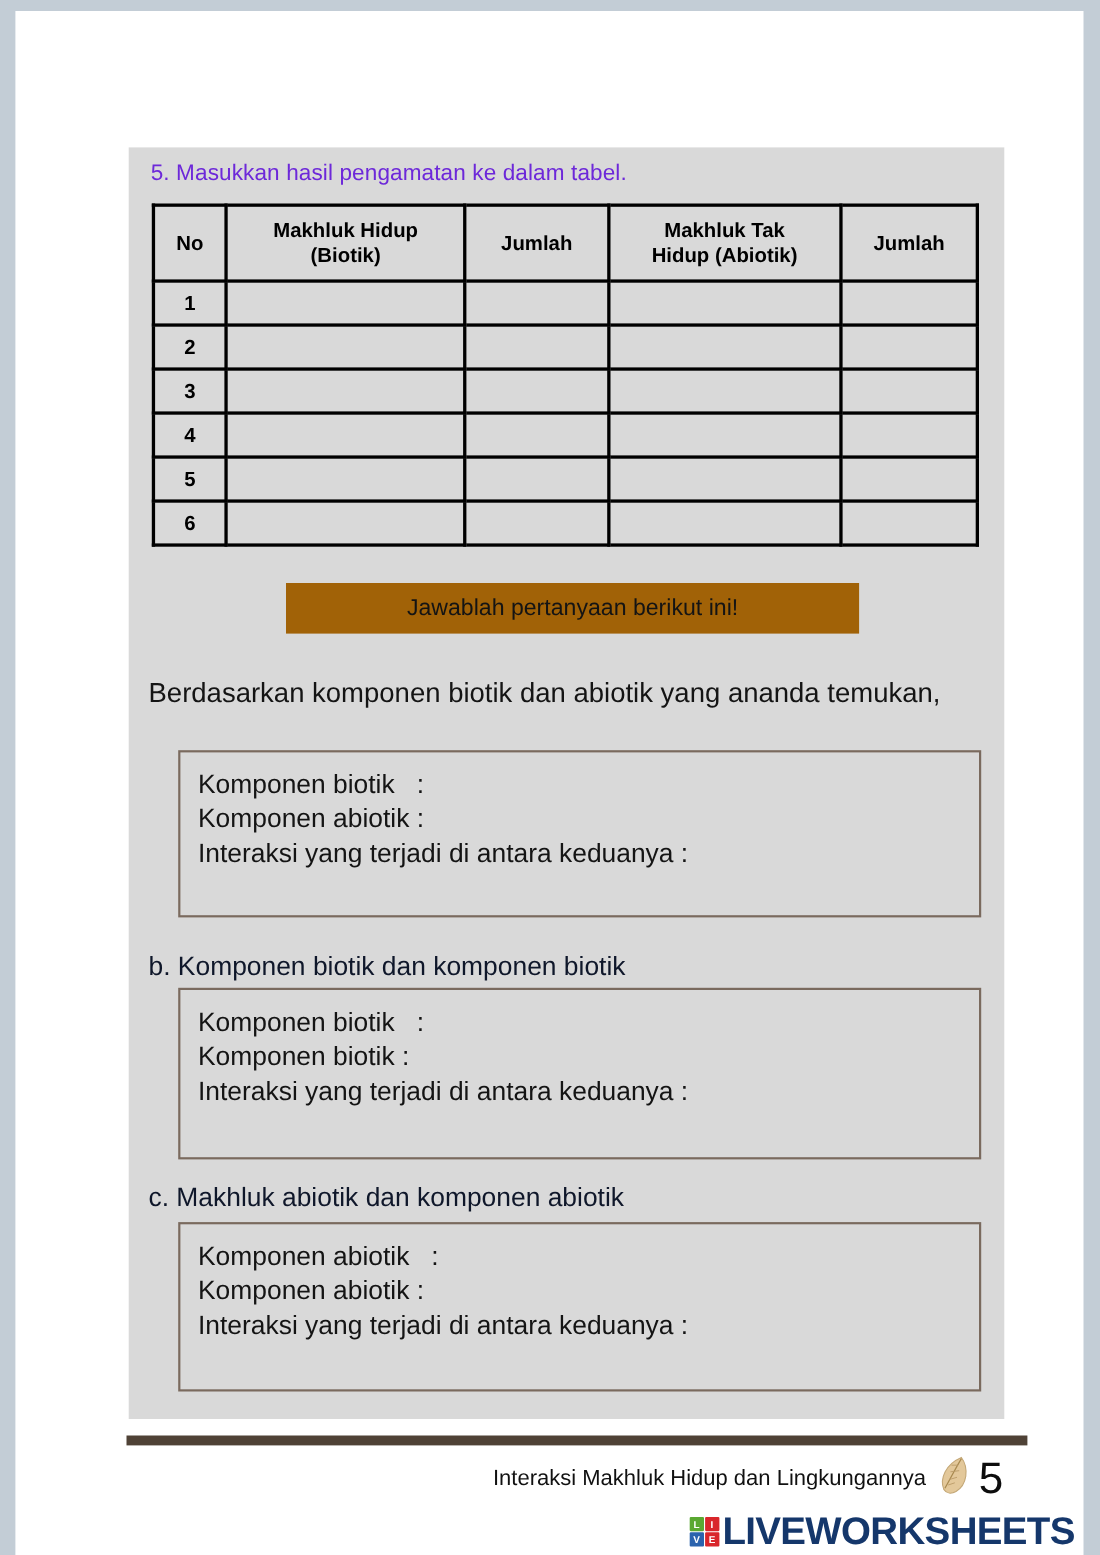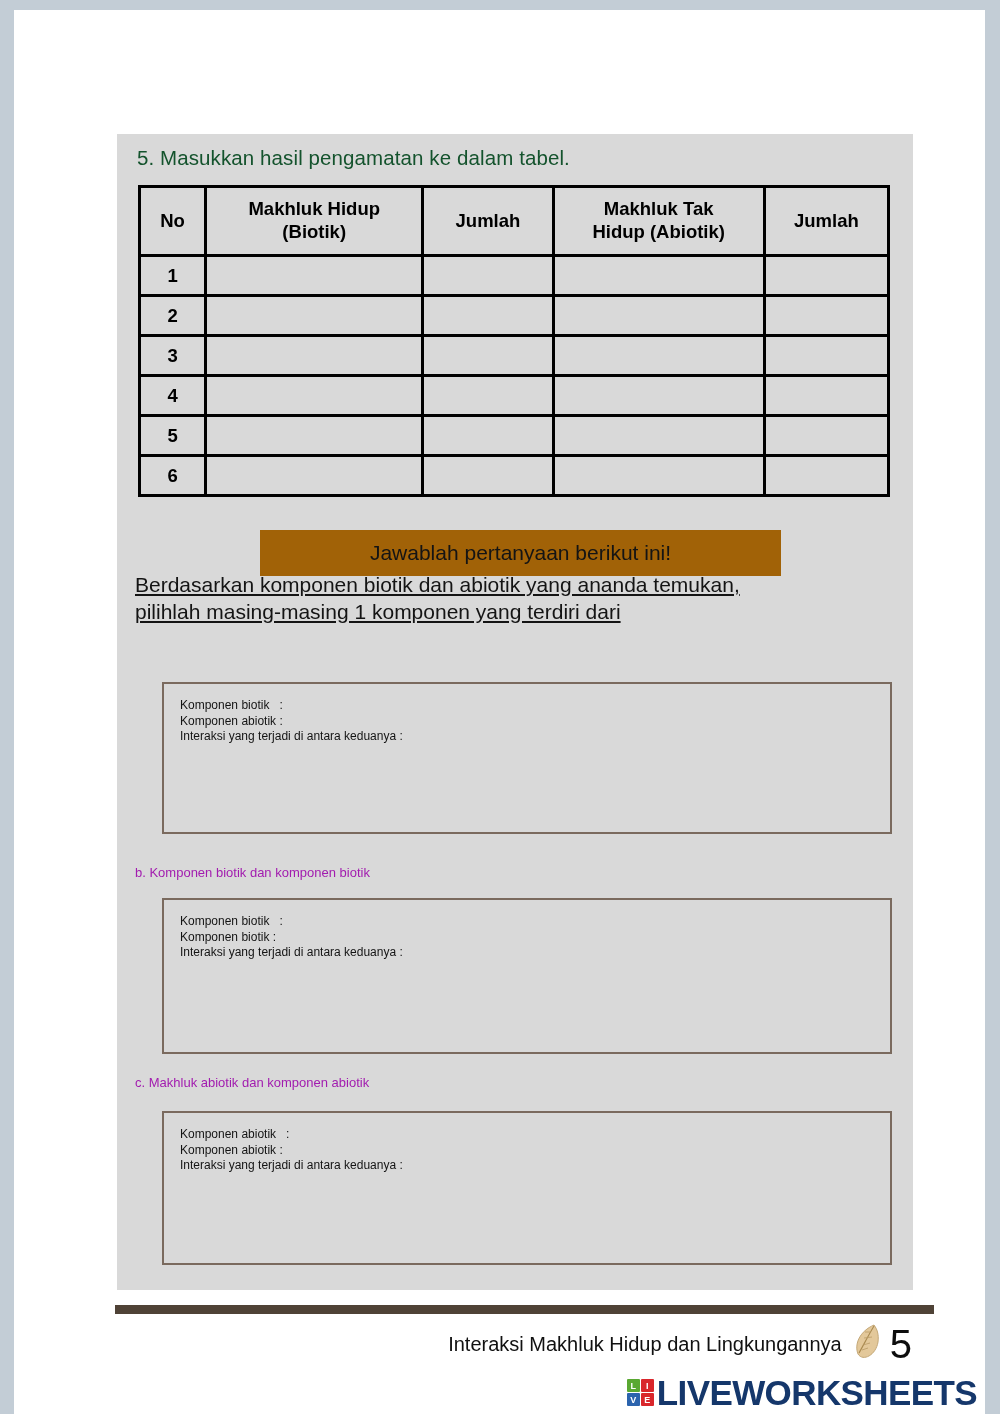--- a/index.html
+++ b/index.html
@@ -37,21 +37,21 @@
     width: 796px;
     height: 1156px;
     background: #d9d9d9;
   }
 
   .instruction {
     position: absolute;
     left: 20px;
     top: 12px;
     font-size: 20.5px;
-    color: #14532d;
+    color: #6d28d9;
     letter-spacing: 0.1px;
   }
 
   
   .obs-table {
     position: absolute;
     left: 21px;
     top: 51px;
     width: 752px;
     border-collapse: collapse;
@@ -100,50 +100,49 @@
     align-items: center;
     justify-content: center;
     font-size: 21px;
     color: #141414;
   }
 
   
   .para-block {
     position: absolute;
     left: 18px;
-    top: 438px;
+    top: 480px;
     width: 761px;
-    font-size: 21px;
+    font-size: 25px;
     color: #141414;
     line-height: 1.28;
-    text-decoration: underline;
   }
   .para-justify {
     text-align: justify;
     text-align-last: left;
   }
   .para-line { white-space: pre-wrap; }
 
   
   .sub-label {
     position: absolute;
-    font-size: 13px;
-    color: #a21caf;
+    font-size: 24px;
+    color: #0f172a;
     left: 18px;
   }
   .answer-box {
     position: absolute;
     left: 45px;
     width: 730px;
     border: 2px solid #7a6a5e;
     background: #d9d9d9;
     box-sizing: border-box;
   }
   .answer-box .line {
-    font-size: 12px;
+    font-size: 24px;
     color: #141414;
     line-height: 1.31;
     white-space: pre;
   }
   .answer-box .box-inner {
     padding: 14px 0 0 16px;
   }
   .box-a { top: 548px; height: 152px; }
   .lbl-b { top: 731px; }
   .box-b { top: 764px; height: 156px; }
@@ -296,21 +295,20 @@
           </tr>
         </tbody>
       </table>
 
       <div class="answer-banner">
         <span>Jawablah pertanyaan berikut ini!</span>
       </div>
 
       <div class="para-block">
         <div class="para-line para-justify">Berdasarkan komponen biotik dan abiotik yang ananda temukan,</div>
-        <div class="para-line">pilihlah masing-masing 1 komponen yang terdiri dari</div>
       </div>
 
       <div class="answer-box box-a">
         <div class="box-inner">
           <div class="line">Komponen biotik   :</div>
           <div class="line">Komponen abiotik :</div>
           <div class="line">Interaksi yang terjadi di antara keduanya :</div>
         </div>
       </div>
 

